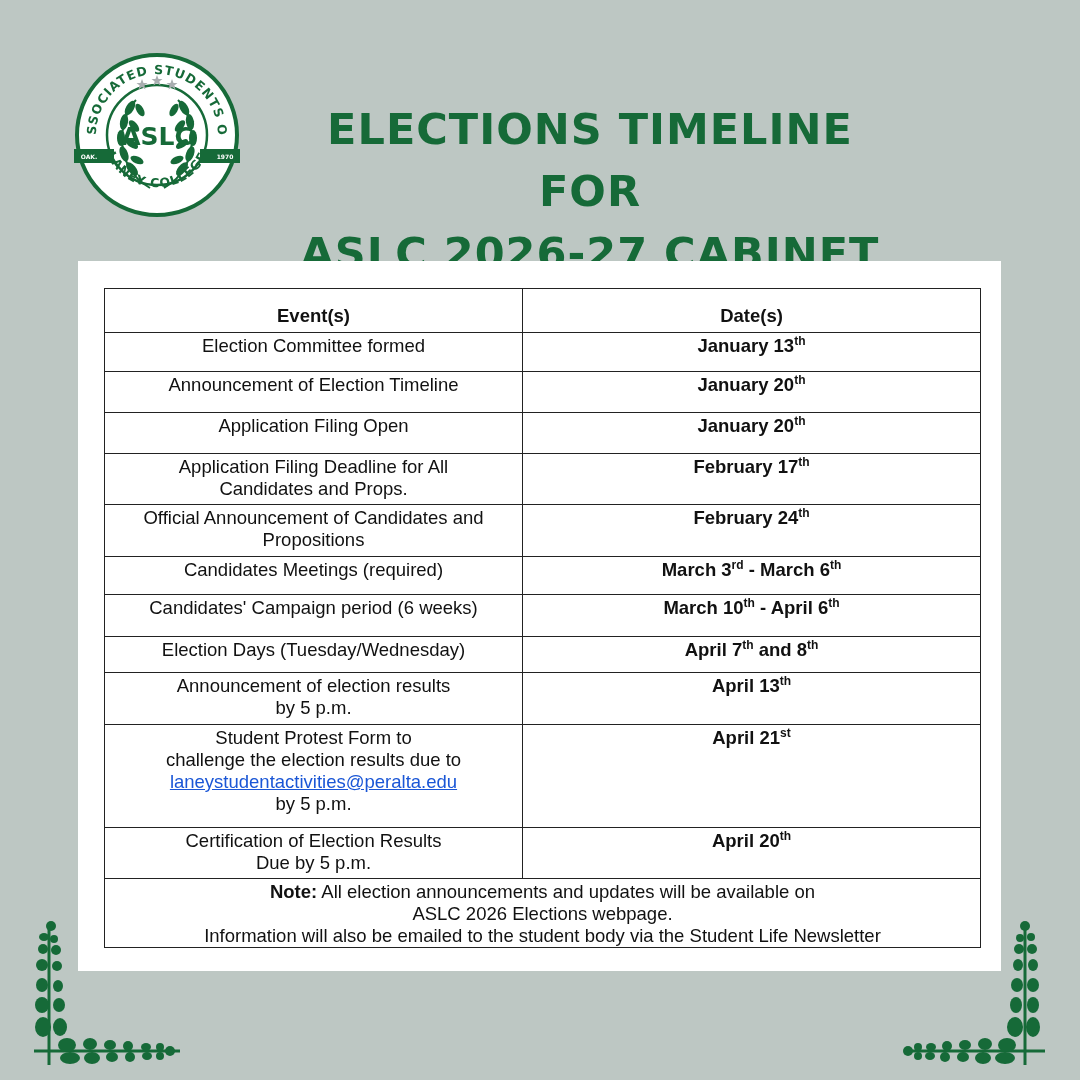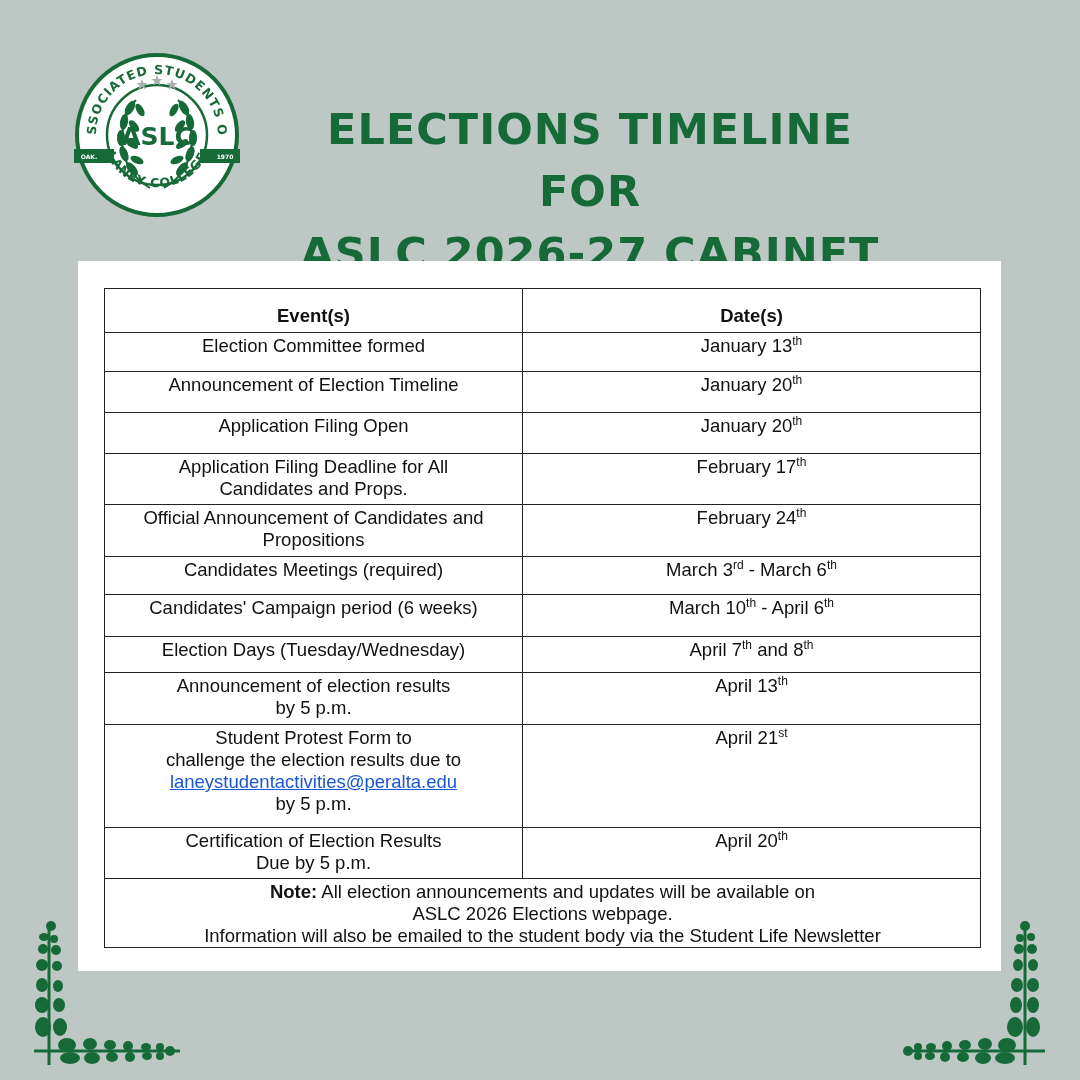--- a/index.html
+++ b/index.html
@@ -27,21 +27,21 @@
     border-collapse: collapse; table-layout: fixed;
     color: #111;
   }
   table.timeline td, table.timeline th {
     border: 1.5px solid #222;
     text-align: center; vertical-align: top;
     padding: 2px 6px 0 6px;
     font-size: 18.5px; line-height: 22px;
   }
   table.timeline th { font-weight: bold; height: 27px; padding-top: 16px; }
-  td.date { font-weight: normal; padding-top: 6px; }
+  td.date { font-weight: bold; padding-top: 6px; }
   td.date sup { font-size: 12px; line-height: 0; vertical-align: 7px; }
   col.c1 { width: 418px; }
   col.c2 { width: 458px; }
   a.email { color: #1a56d6; text-decoration: underline; }
   td.note { font-size: 17px; line-height: 22px; padding: 4px 6px 6px; }
   td.note b { font-weight: bold; }
   .sprig { position: absolute; }
 </style>
 </head>
 <body>

